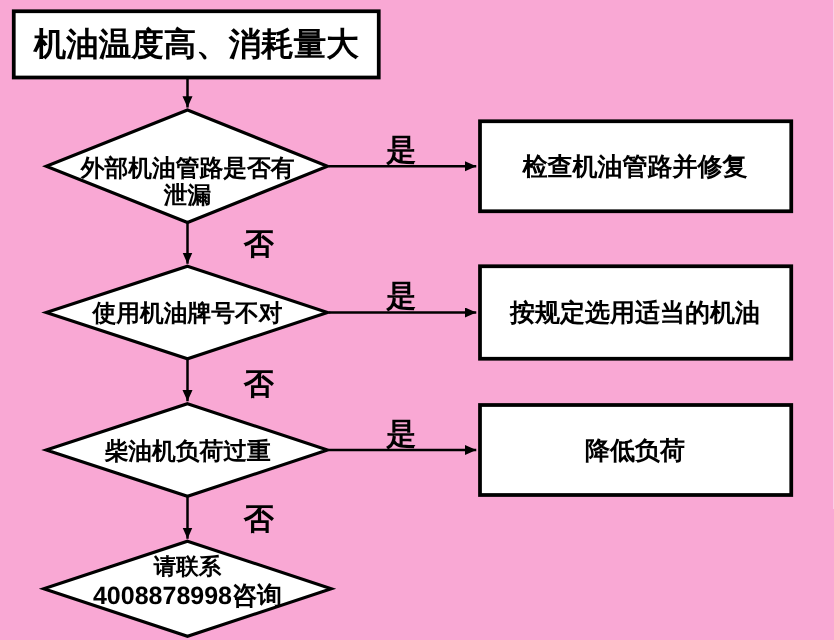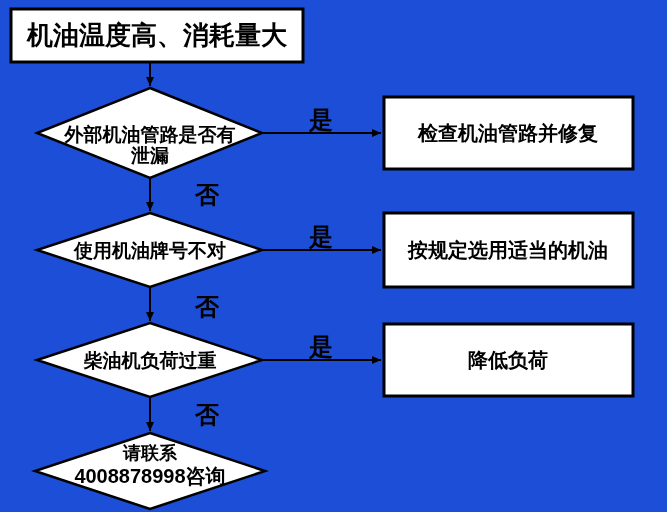--- a/index.html
+++ b/index.html
@@ -3,21 +3,21 @@
 <meta charset="utf-8">
 <style>
   html, body {
     margin: 0;
     padding: 0;
     background: #ffffff;
   }
   .page {
     width: 667px;
     height: 512px;
-    background: #1d4ed8;
+    background: #f9a8d4;
     position: relative;
     overflow: hidden;
   }
   svg {
     display: block;
   }
   svg text {
     font-family: "Liberation Sans", "DejaVu Sans", sans-serif;
     font-weight: bold;
     fill: #000000;

